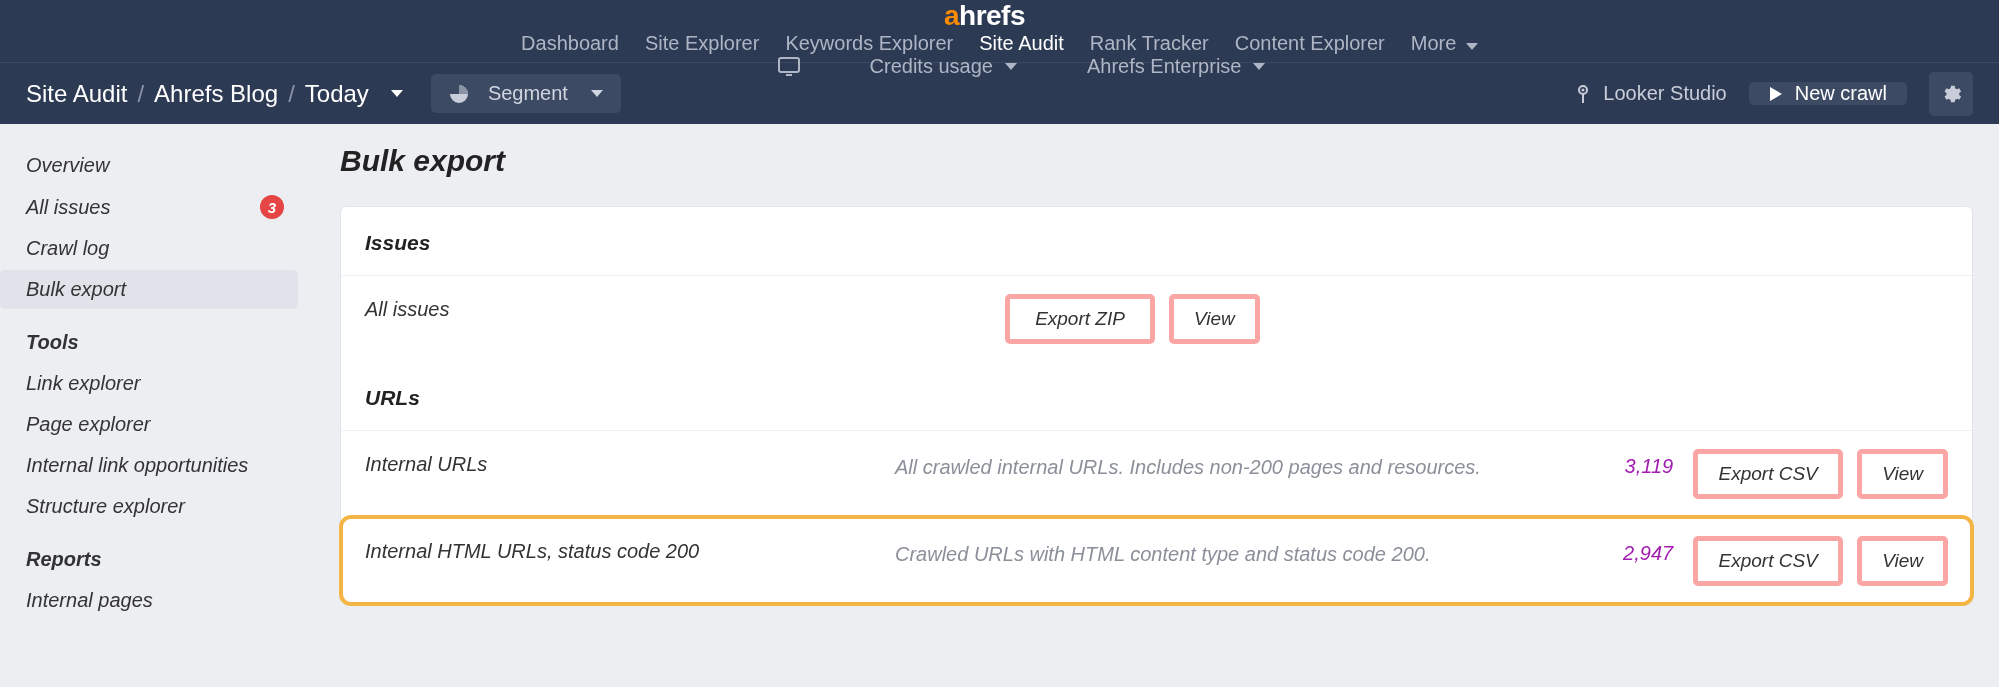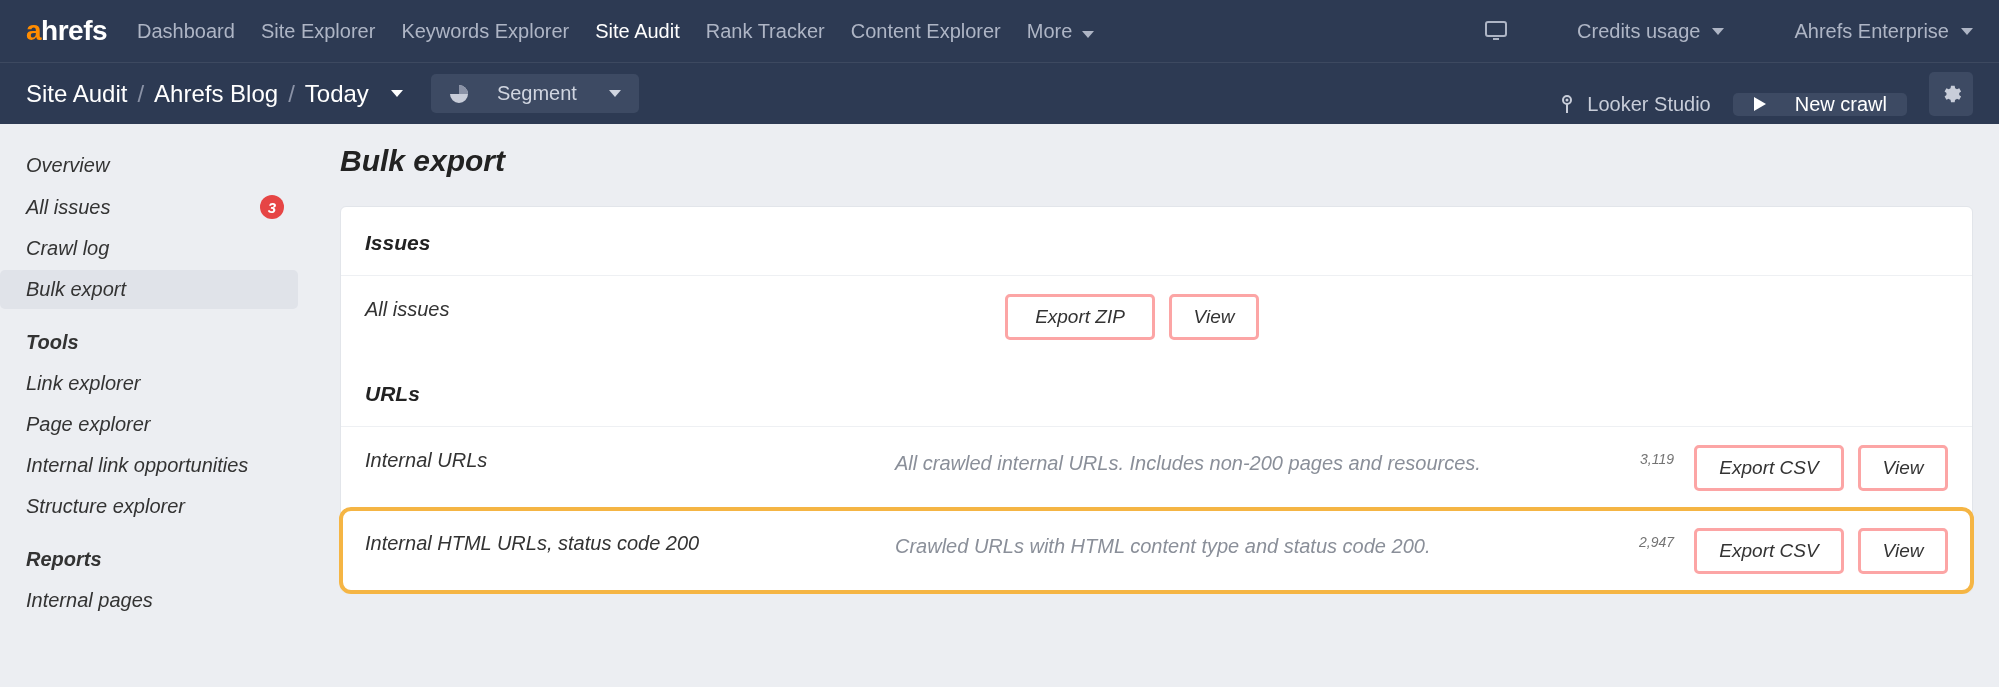--- a/index.html
+++ b/index.html
@@ -1,58 +1,58 @@
 <!DOCTYPE html>
 <html><head>
 <meta charset="utf-8">
 <style>
   * { box-sizing: border-box; margin: 0; padding: 0; }
   body { font-family: -apple-system, BlinkMacSystemFont, "Segoe UI", Helvetica, Arial, sans-serif; background: #eceef2; color: #333; width: 1999px; }
   
   
-  .topnav { background: #2d3a53; height: 62px; display: flex; align-items: center; padding: 0 26px; }
+  .topnav { background: #2d3a53; height: 62px; display: flex; align-items: center; padding: 0 26px; flex-direction: column; }
   .logo { font-size: 28px; font-weight: 700; letter-spacing: -0.5px; margin-right: 30px; }
   .logo .a { color: #ff8c00; }
   .logo .rest { color: #fff; }
   .nav-items { display: flex; gap: 26px; flex: 1; }
   .nav-item { color: #aeb5c5; font-size: 20px; cursor: pointer; }
   .nav-item.active { color: #fff; }
   .nav-right { display: flex; align-items: center; gap: 26px; }
   .nav-right-item { color: #aeb5c5; font-size: 20px; cursor: pointer; display: flex; align-items: center; gap: 8px; margin-left: 44px; }
   .caret-down { width: 0; height: 0; border-left: 6px solid transparent; border-right: 6px solid transparent; border-top: 7px solid currentColor; display: inline-block; margin-left: 4px; }
   
   
   .subnav { background: #2d3a53; height: 62px; display: flex; align-items: center; padding: 0 26px; border-top: 1px solid rgba(255,255,255,0.08); }
   .breadcrumb { color: #fff; font-size: 24px; display: flex; align-items: center; gap: 10px; }
   .bc-sep { color: #8a92a6; }
-  .segment-btn { background: #3d4a63; color: #d0d5e0; padding: 8px 18px; border-radius: 5px; font-size: 20px; display: flex; align-items: center; gap: 28px; cursor: pointer; margin-left: 28px; }
-  .subnav-right { margin-left: auto; display: flex; align-items: flex-end; gap: 22px; }
+  .segment-btn { background: #3d4a63; color: #d0d5e0; padding: 8px 18px; border-radius: 5px; font-size: 20px; display: flex; align-items: center; gap: 19px; cursor: pointer; margin-left: 28px; }
+  .subnav-right { margin-left: auto; display: flex; align-items: center; gap: 22px; }
   .looker { color: #c8cdd9; font-size: 20px; display: flex; align-items: center; gap: 10px; cursor: pointer; }
-  .newcrawl-btn { background: #3d4a63; color: #fff; padding: 0 20px; border-radius: 5px; font-size: 20px; display: flex; align-items: center; gap: 28px; cursor: pointer; }
+  .newcrawl-btn { background: #3d4a63; color: #fff; padding: 0 20px; border-radius: 5px; font-size: 20px; display: flex; align-items: center; gap: 12px; cursor: pointer; }
   .gear-btn { background: #3d4a63; color: #c8cdd9; width: 44px; height: 44px; border-radius: 5px; display: flex; align-items: center; justify-content: center; cursor: pointer; }
   
   
   .layout { display: flex; font-style: italic; }
   .sidebar { width: 310px; padding: 20px 12px 20px 0; }
   .side-item { padding: 8px 14px 8px 26px; font-size: 20px; color: #333; cursor: pointer; display: flex; align-items: center; justify-content: space-between; border-radius: 5px; margin: 2px 0; }
   .side-item.selected { background: #e0e3e9; }
   .side-heading { padding: 20px 14px 8px 26px; font-size: 20px; font-weight: 700; color: #333; }
   .badge { background: #e64545; color: #fff; border-radius: 50%; width: 24px; height: 24px; font-size: 15px; display: flex; align-items: center; justify-content: center; font-weight: 600; }
   
   .main { flex: 1; padding: 20px 26px 0 30px; }
   .page-title { font-size: 30px; font-weight: 700; color: #222; margin-bottom: 28px; }
   .card { background: #fff; border-radius: 6px; border: 1px solid #e2e5ea; }
   .section-header { padding: 24px 24px 20px 24px; font-size: 21px; font-weight: 700; color: #222; }
   .row { display: flex; align-items: flex-start; padding: 18px 24px; border-top: 1px solid #eef0f3; }
   .row.highlighted { outline: 4px solid #f5b544; outline-offset: -2px; border-radius: 10px; position: relative; }
   .row-name { width: 530px; font-size: 20px; color: #333; padding-top: 4px; }
   .row-desc { flex: 1; font-size: 20px; color: #8a8f99; line-height: 1.4; padding-right: 20px; padding-top: 4px; }
-  .row-count { width: 110px; text-align: right; font-size: 14px; color: #737373; padding-top: 6px; padding-right: 20px; }
+  .row-count { width: 110px; text-align: right; font-size: 20px; color: #a21caf; padding-top: 6px; padding-right: 20px; }
   .row-actions { display: flex; gap: 14px; }
-  .btn-outline { background: #fff; border: 3px solid #fca5a5; border-radius: 5px; padding: 9px 20px; font-size: 19px; color: #333; cursor: pointer; min-width: 90px; text-align: center; }
+  .btn-outline { background: #fff; border: 5px solid #fca5a5; border-radius: 5px; padding: 9px 20px; font-size: 19px; color: #333; cursor: pointer; min-width: 90px; text-align: center; }
   .btn-outline.export { min-width: 150px; }
   
   svg { display: block; }
 </style>
 </head>
 <body>
 
 <div class="topnav">
   <div class="logo">
     <span class="a">a</span><span class="rest">hrefs</span>

